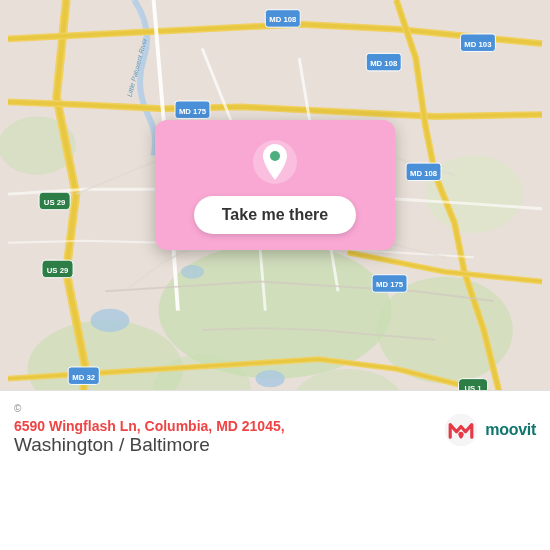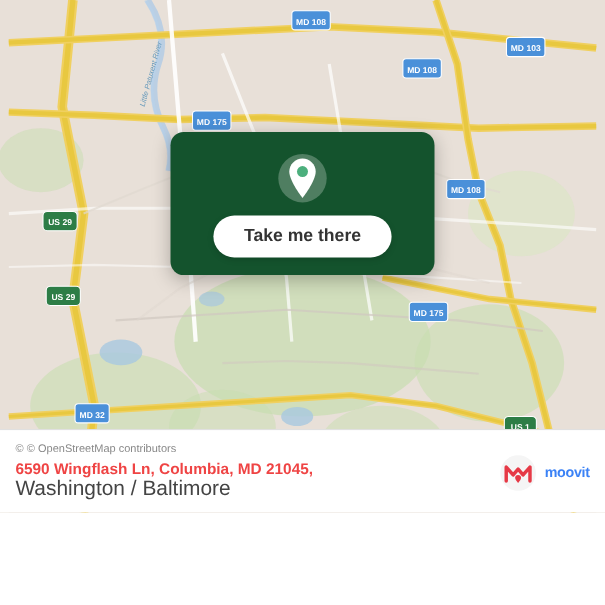--- a/index.html
+++ b/index.html
@@ -25,21 +25,21 @@
       top: 0; left: 0;
       width: 100%; height: 100%;
     }
 
     
     .location-card {
       position: absolute;
       top: 120px;
       left: 155px;
       width: 240px;
-      background: #14532d;
+      background: #f9a8d4;
       border-radius: 12px;
       padding: 18px 20px 16px 20px;
       display: flex;
       flex-direction: column;
       align-items: center;
       box-shadow: 0 4px 16px rgba(0,0,0,0.25);
     }
 
     .pin-icon {
       width: 48px;
@@ -104,23 +104,23 @@
       align-items: center;
       gap: 6px;
     }
 
     .moovit-icon {
       width: 36px;
       height: 36px;
     }
 
     .moovit-text {
-      font-size: 13px;
+      font-size: 16px;
       font-weight: 700;
-      color: #3b82f6;
+      color: #0f766e;
       letter-spacing: -0.3px;
     }
   </style>
 </head>
 <body>
 
 <div id="map-container">
 
   <svg id="map-svg" viewBox="0 0 550 480" xmlns="http://www.w3.org/2000/svg">
 
@@ -212,21 +212,20 @@
       <path d="M24 6C17.4 6 12 11.4 12 18c0 9 12 24 12 24s12-15 12-24c0-6.6-5.4-12-12-12z" fill="white"></path>
       <circle cx="24" cy="18" r="5" fill="#4CAF7D"></circle>
     </svg>
     <button class="take-me-btn">Take me there</button>
   </div>
 
   <div class="bottom-bar">
     <div class="bottom-info">
       <div class="copyright-line">
         <span>©</span>
-        <span>© OpenStreetMap contributors</span>
       </div>
       <div class="address-line">6590 Wingflash Ln, Columbia, MD 21045,</div>
       <div class="city-line">Washington / Baltimore</div>
     </div>
     <div class="moovit-logo">
 
       <svg class="moovit-icon" viewBox="0 0 40 40" xmlns="http://www.w3.org/2000/svg">
         <circle cx="20" cy="20" r="18" fill="#f5f5f5"></circle>
 
         <path d="M 8 28 L 8 14 L 15 22 L 20 16 L 25 22 L 32 14 L 32 28" stroke="#e63946" stroke-width="3.5" fill="none" stroke-linejoin="round" stroke-linecap="round"></path>

